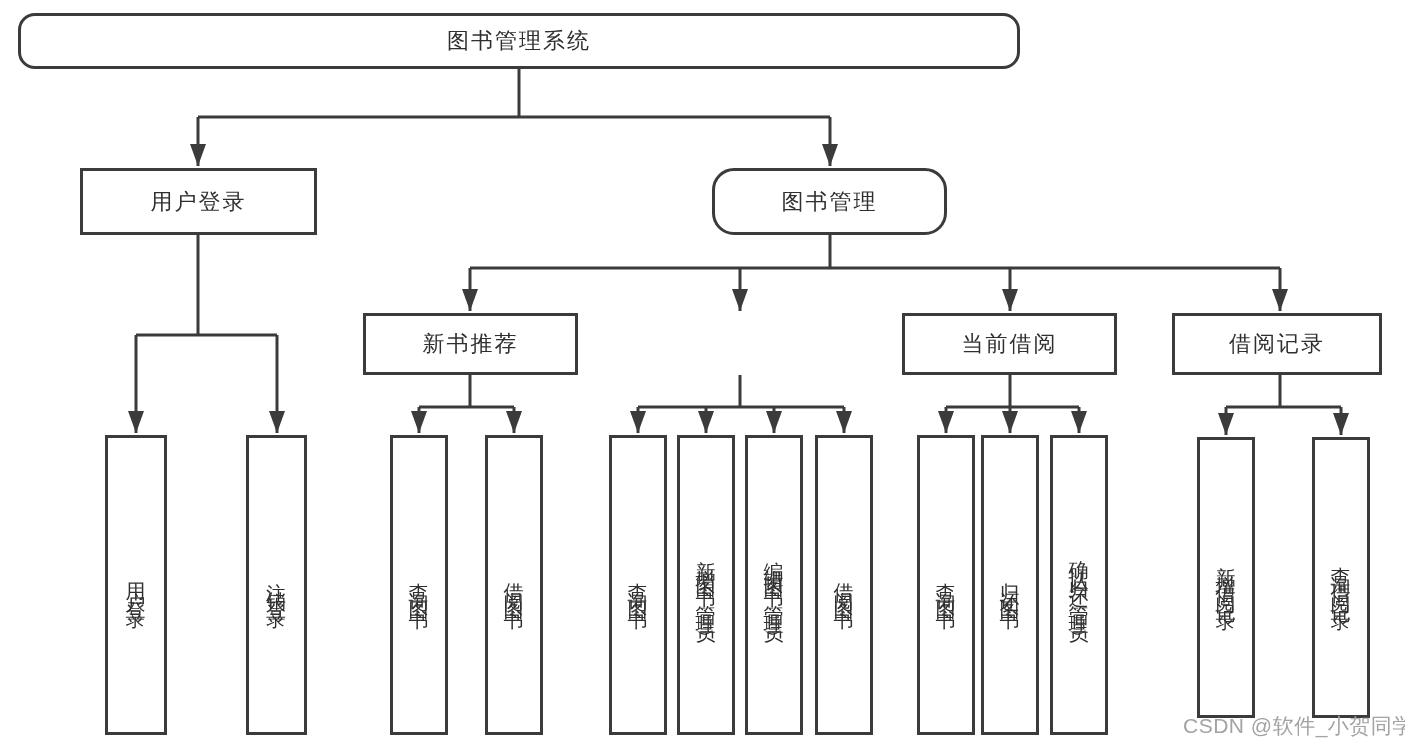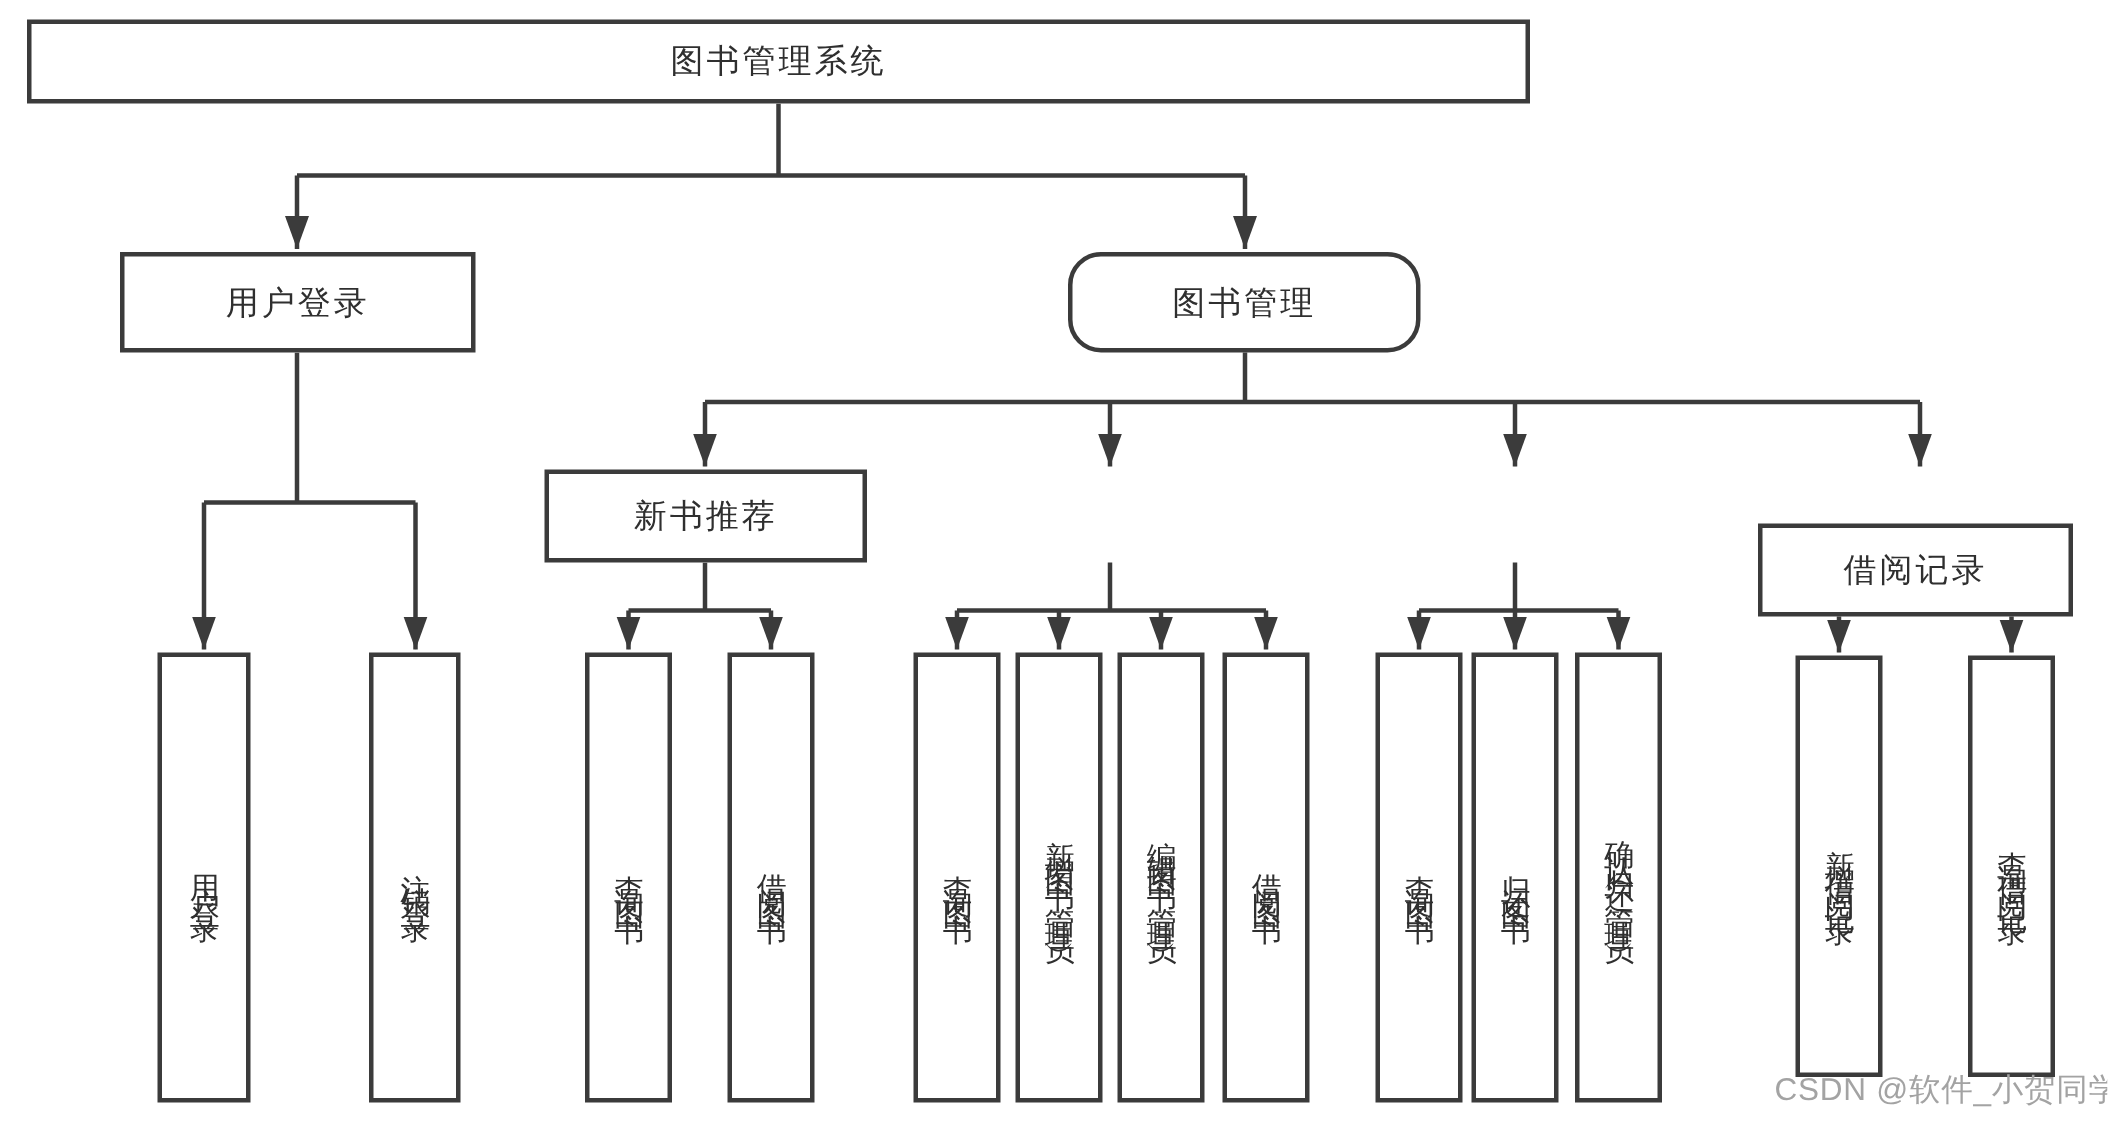--- a/index.html
+++ b/index.html
@@ -113,27 +113,28 @@
 
       <g>
         <path d="M1280 375 V407"></path>
         <path d="M1226 407 H1341"></path>
         <path d="M1226 407 V435" marker-end="url(#arw)"></path>
         <path d="M1341 407 V435" marker-end="url(#arw)"></path>
       </g>
     </g>
   </svg>
 
-  <div class="node h" style="left:18px; top:13px; width:1002px; height:56px;">图书管理系统</div>
+  <div class="node h" style="left:18px; top:13px; width:1002px; height:56px;border-radius:17px;">图书管理系统</div>
 
   <div class="node h" style="left:80px; top:168px; width:237px; height:67px;">用户登录</div>
   <div class="node h" style="left:712px; top:168px; width:235px; height:67px;border-radius:22px;">图书管理</div>
 
   <div class="node h" style="left:363px; top:313px; width:215px; height:62px;">新书推荐</div>
-  <div class="node h" style="left:1172px; top:313px; width:210px; height:62px;margin-top:36px;">借阅记录</div>
+  <div class="node h" style="left:902px; top:313px; width:215px; height:62px;">当前借阅</div>
+  <div class="node h" style="left:1172px; top:313px; width:210px; height:62px;">借阅记录</div>
 
   <div class="node v" style="left:105px; top:435px; width:62px; height:300px;">用户登录</div>
   <div class="node v" style="left:246px; top:435px; width:61px; height:300px;">注销登录</div>
 
   <div class="node v" style="left:390px; top:435px; width:58px; height:300px;">查询图书</div>
   <div class="node v" style="left:485px; top:435px; width:58px; height:300px;">借阅图书</div>
 
   <div class="node v" style="left:609px; top:435px; width:58px; height:300px;">查询图书</div>
   <div class="node v" style="left:677px; top:435px; width:58px; height:300px;">新增图书（管理员）</div>
   <div class="node v" style="left:745px; top:435px; width:58px; height:300px;">编辑图书（管理员）</div>

